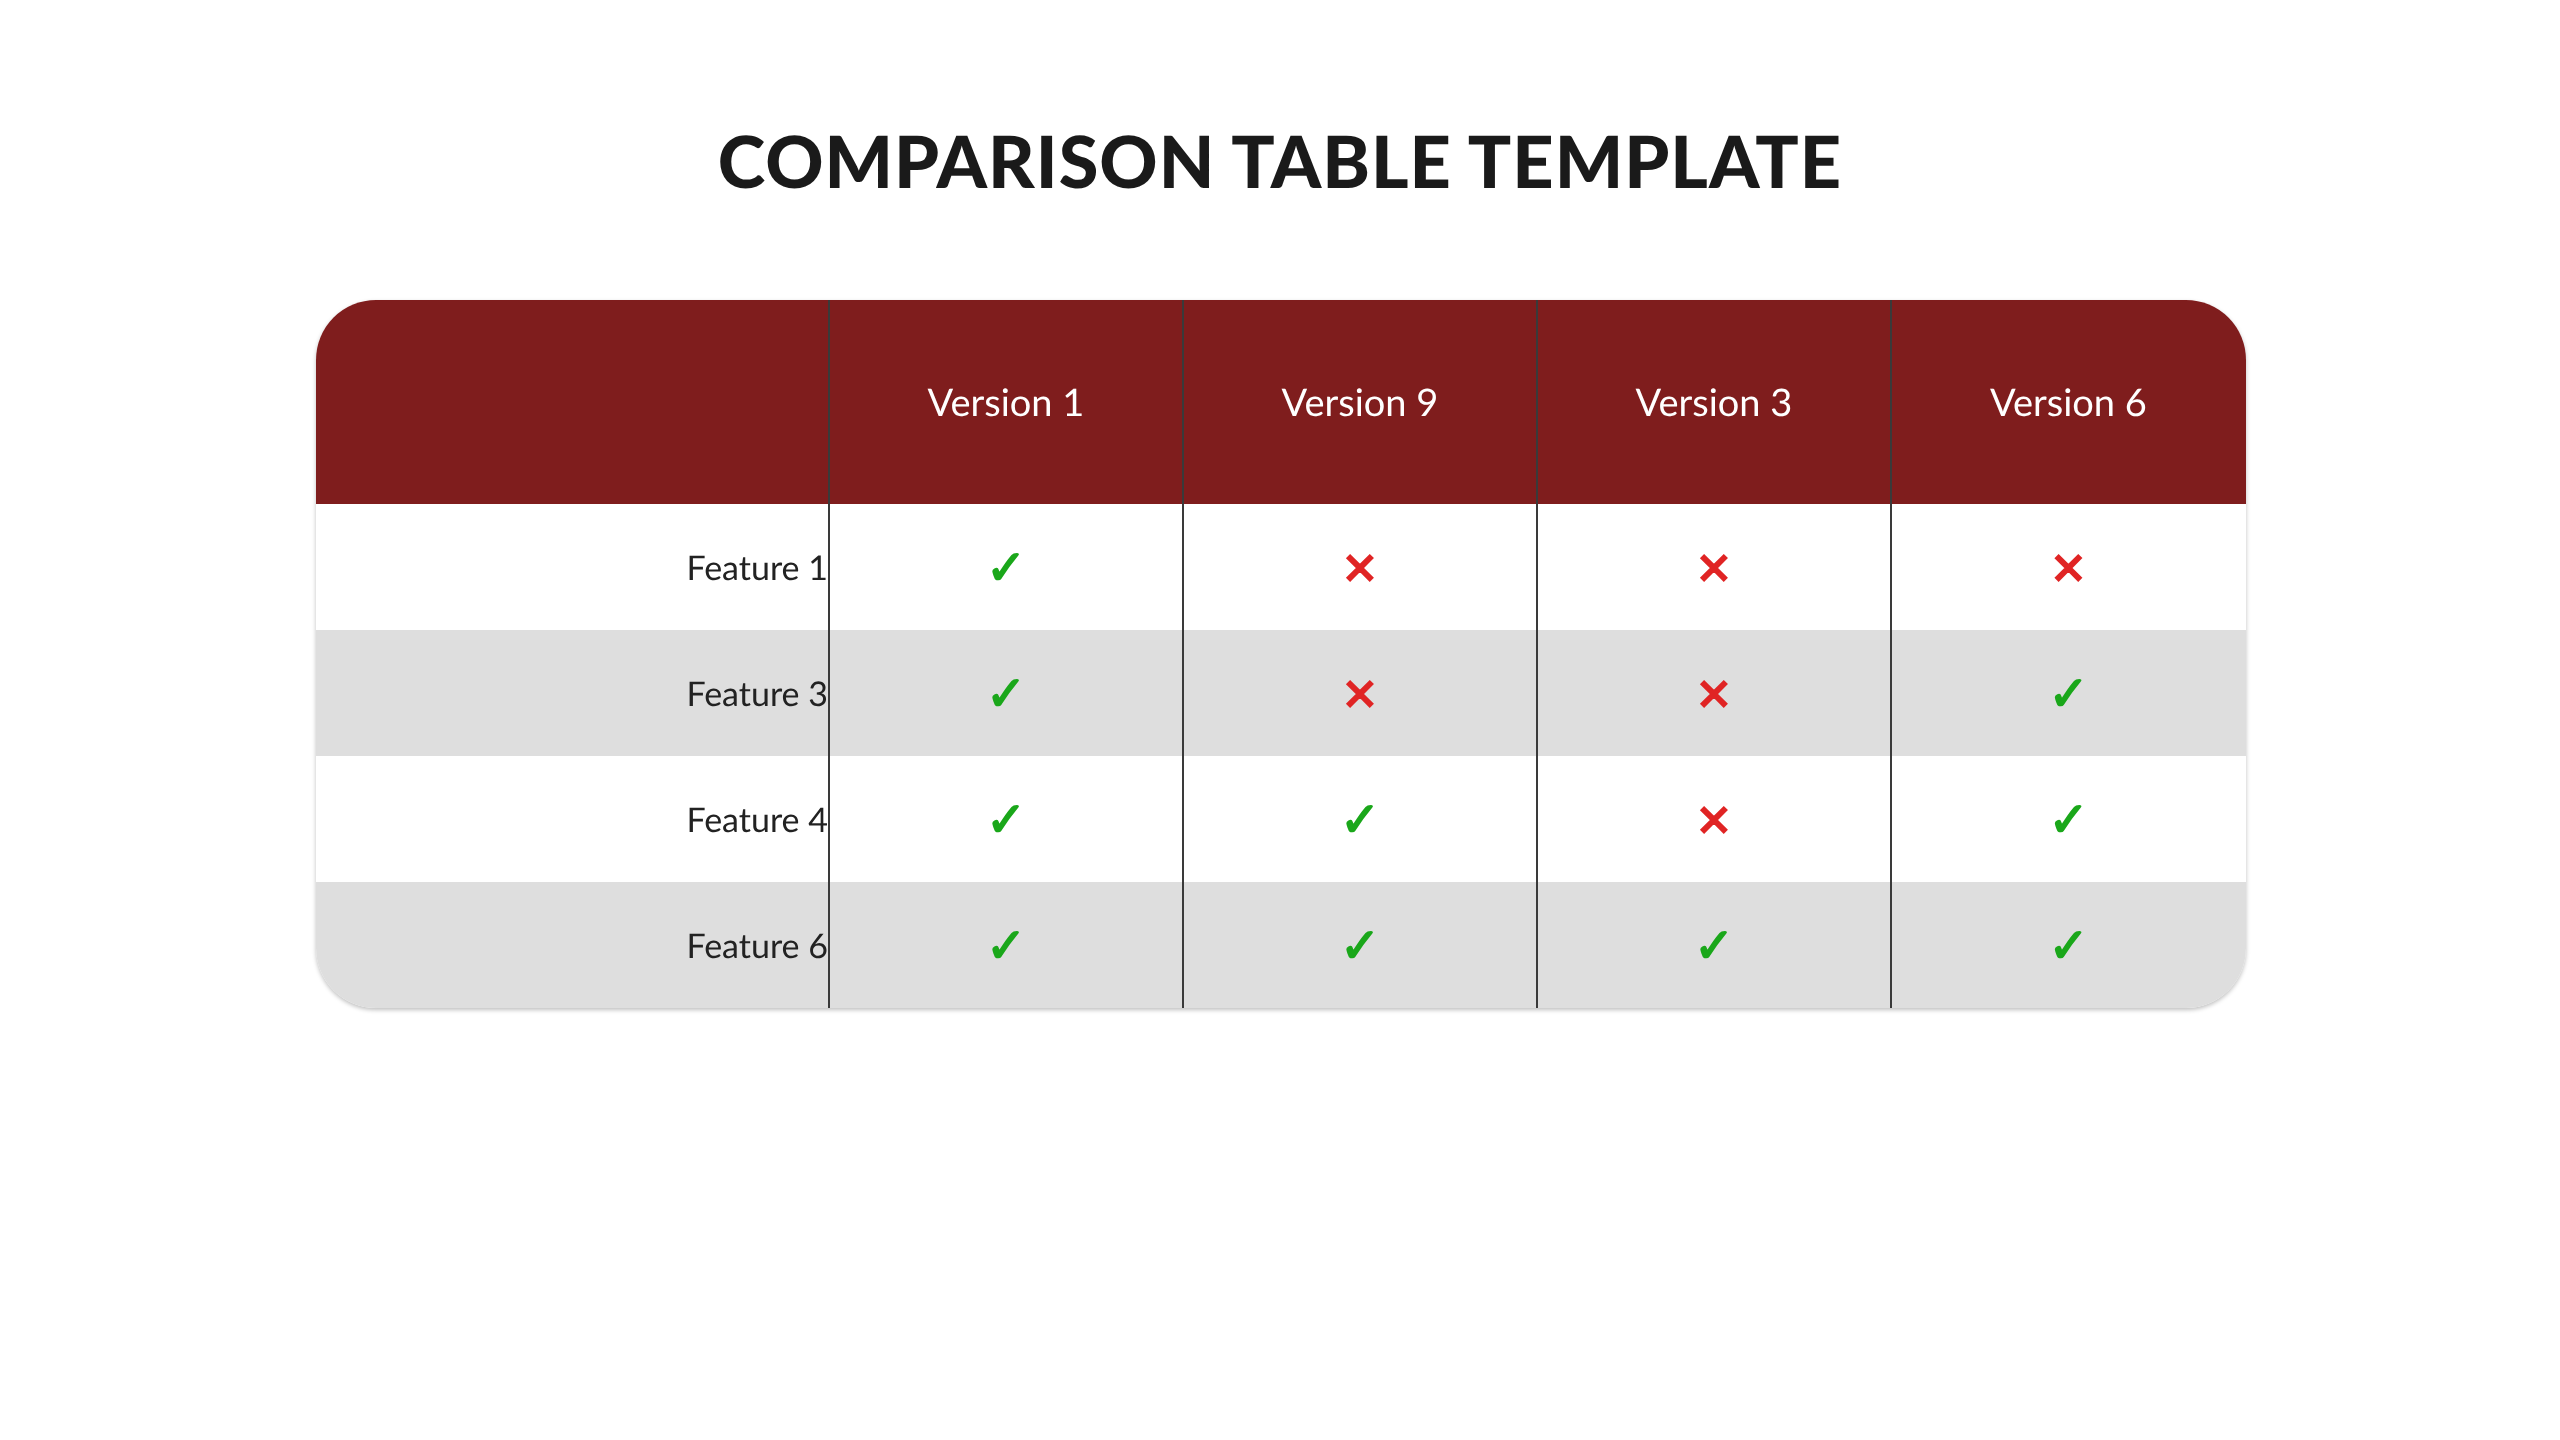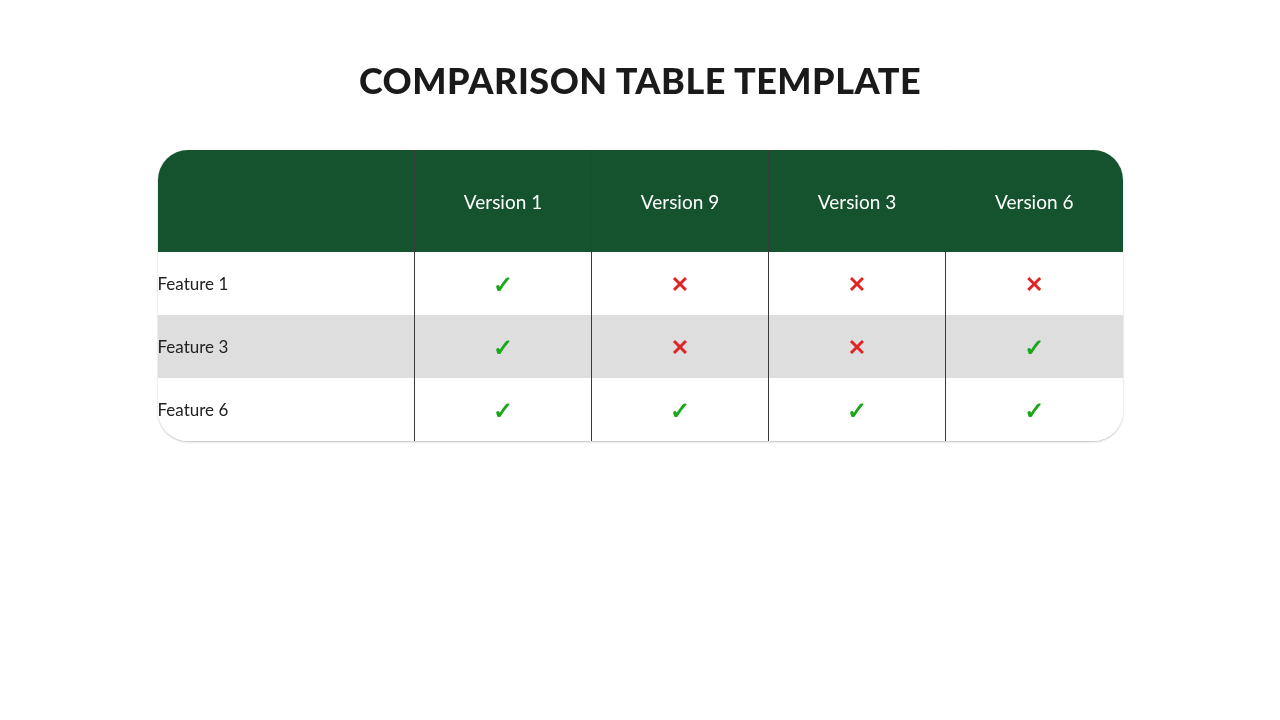--- a/index.html
+++ b/index.html
@@ -28,21 +28,21 @@
     box-shadow: 0 1px 2px rgba(0,0,0,0.25);
   }
   table {
     width: 100%;
     border-collapse: collapse;
     table-layout: fixed;
   }
   col.feature-col { width: 257px; }
   col.version-col { width: 177px; }
   thead th {
-    background: #14532d;
+    background: #7f1d1d;
     color: #ffffff;
     font-weight: 400;
     font-size: 19px;
     height: 102px;
     text-align: center;
     vertical-align: middle;
   }
   thead th + th,
   tbody td + td {
     border-left: 1px solid #3a3a3a;
@@ -50,21 +50,21 @@
   tbody tr { height: 63px; }
   tbody tr:nth-child(odd)  { background: #ffffff; }
   tbody tr:nth-child(even) { background: #dedede; }
   tbody td {
     text-align: center;
     vertical-align: middle;
     font-size: 17px;
     color: #222;
   }
   tbody td.feature-label {
-    text-align: left;
+    text-align: right;
   }
   .mark-check { color: #1aa71a; font-size: 24px; font-weight: 700; }
   .mark-cross { color: #e02424; font-size: 22px; font-weight: 700; }
 </style>
 </head>
 <body>
 
 <h1 class="title">COMPARISON TABLE TEMPLATE</h1>
 
 <div class="table-wrap">
@@ -95,20 +95,27 @@
           <td><span class="mark-cross">✕</span></td>
         </tr>
         <tr>
           <td class="feature-label">Feature 3</td>
           <td><span class="mark-check">✓</span></td>
           <td><span class="mark-cross">✕</span></td>
           <td><span class="mark-cross">✕</span></td>
           <td><span class="mark-check">✓</span></td>
         </tr>
         <tr>
+          <td class="feature-label">Feature 4</td>
+          <td><span class="mark-check">✓</span></td>
+          <td><span class="mark-check">✓</span></td>
+          <td><span class="mark-cross">✕</span></td>
+          <td><span class="mark-check">✓</span></td>
+        </tr>
+        <tr>
           <td class="feature-label">Feature 6</td>
           <td><span class="mark-check">✓</span></td>
           <td><span class="mark-check">✓</span></td>
           <td><span class="mark-check">✓</span></td>
           <td><span class="mark-check">✓</span></td>
         </tr>
       </tbody>
   </table>
 </div>
 

